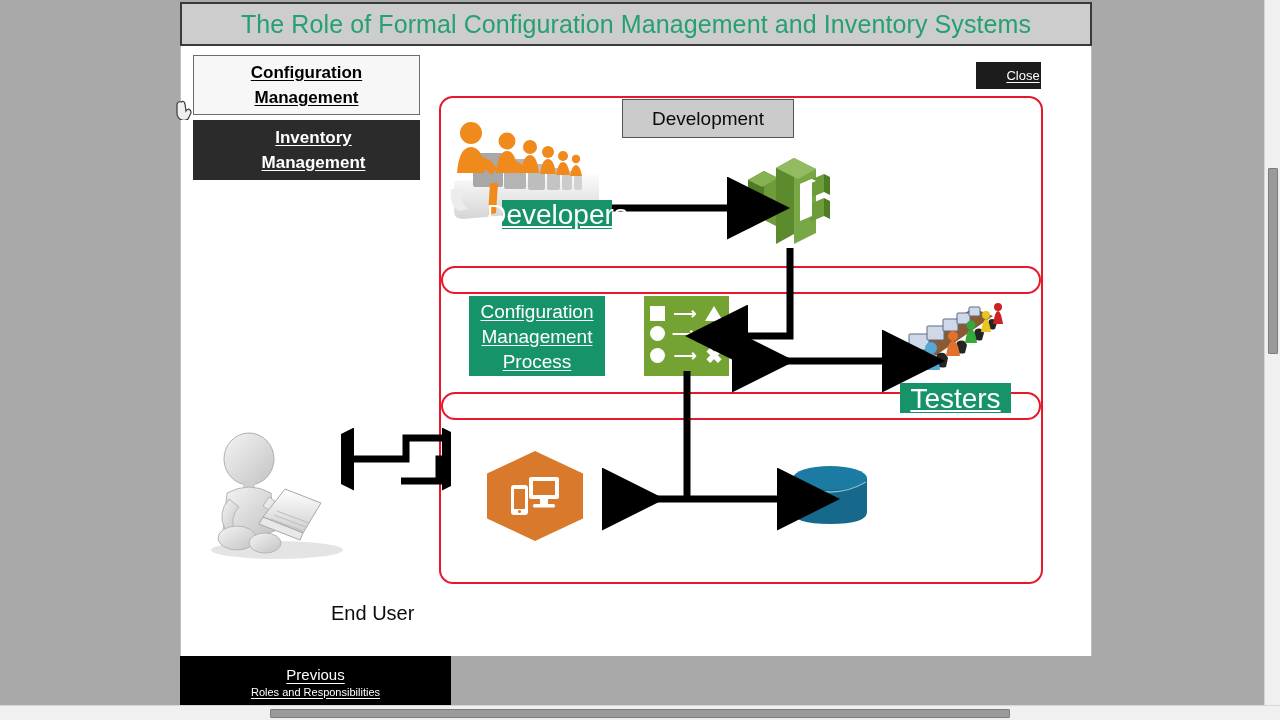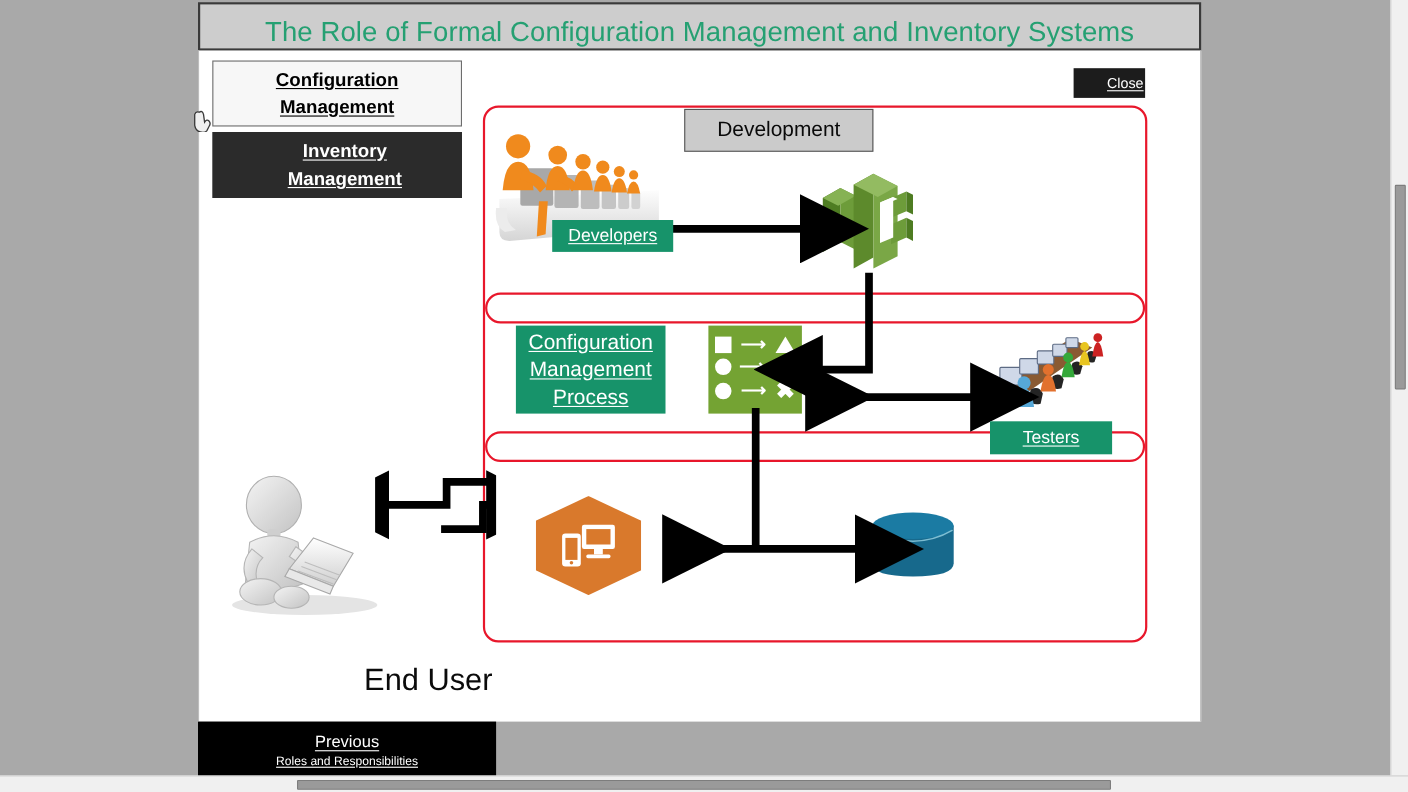--- a/index.html
+++ b/index.html
@@ -33,21 +33,21 @@
     position: absolute; left: 270px; top: 3px; width: 740px; height: 9px;
     background: #9a9a9a; border: 1px solid #7d7d7d; border-radius: 1px;
   }
 
   
   .slide { position: absolute; left: 180px; top: 0px; width: 912px; height: 705px; }
 
   .title-bar {
     position: absolute; left: 0; top: 2px; width: 912px; height: 44px;
     background: #cdcdcd; border: 2px solid #3a3a3a;
-    display: flex; align-items: flex-end; justify-content: center;
+    display: flex; align-items: center; justify-content: center;
   }
   .title-text {
     color: #25a072; font-size: 25px; letter-spacing: .1px; white-space: nowrap;
   }
 
   .slide-body {
     position: absolute; left: 0; top: 46px; width: 912px; height: 610px;
     background: #ffffff; border-left: 1px solid #bdbdbd; border-right: 1px solid #bdbdbd;
   }
 
@@ -97,21 +97,21 @@
     color: #0a0a0a; font-size: 19px;
     display: flex; align-items: center; justify-content: center;
   }
   .lbl-development { left: 183px; top: 3px; width: 172px; height: 39px; }
   .lbl-production  { left: 181px; top: 443px; width: 136px; height: 31px; }
 
   
   .green-tag {
     position: absolute; background: #17936a; color: #ffffff;
     display: flex; flex-direction: column; align-items: center; justify-content: center;
-    font-size: 16px; line-height: 25px; text-align: center;
+    font-size: 28px; line-height: 25px; text-align: center;
   }
   .green-tag span { text-decoration: underline; text-underline-offset: 2px; }
   .tag-developers { left: 63px; top: 104px; width: 110px; height: 29px; }
   .tag-cmprocess  { left: 30px; top: 200px; width: 136px; height: 80px; font-size: 19px; }
   .tag-testers    { left: 461px; top: 287px; width: 111px; height: 30px; }
 
   
   .devs-img { position: absolute; left: 10px; top: 15px; width: 175px; height: 115px; }
   .testers-img { position: absolute; left: 462px; top: 200px; width: 110px; height: 90px; }
   .enduser-img { position: absolute; left: 18px; top: 385px; width: 155px; height: 130px; }
@@ -144,21 +144,21 @@
   .sh-x { color: #fff; font-size: 21px; line-height: 1; font-weight: bold; }
 
   .db-cyl { position: absolute; left: 352px; top: 368px; width: 78px; height: 62px; }
 
   
   .arrows { position: absolute; left: 0; top: 0; width: 604px; height: 492px; pointer-events: none; }
   .eu-arrows { position: absolute; left: 160px; top: 380px; width: 110px; height: 65px; }
 
   
   .enduser-caption {
-    position: absolute; left: 150px; top: 556px; font-size: 28px; color: #0b0b0b;
+    position: absolute; left: 150px; top: 556px; font-size: 20px; color: #0b0b0b;
   }
 
   
   .btm-btn {
     position: absolute; background: #000000; color: #ffffff;
     display: flex; flex-direction: column; align-items: center; justify-content: center;
     text-align: center;
   }
   .btm-prev { left: 0px; top: 656px; width: 271px; height: 51px; }
   .btm-main { left: 641px; top: 656px; width: 271px; height: 51px; }

